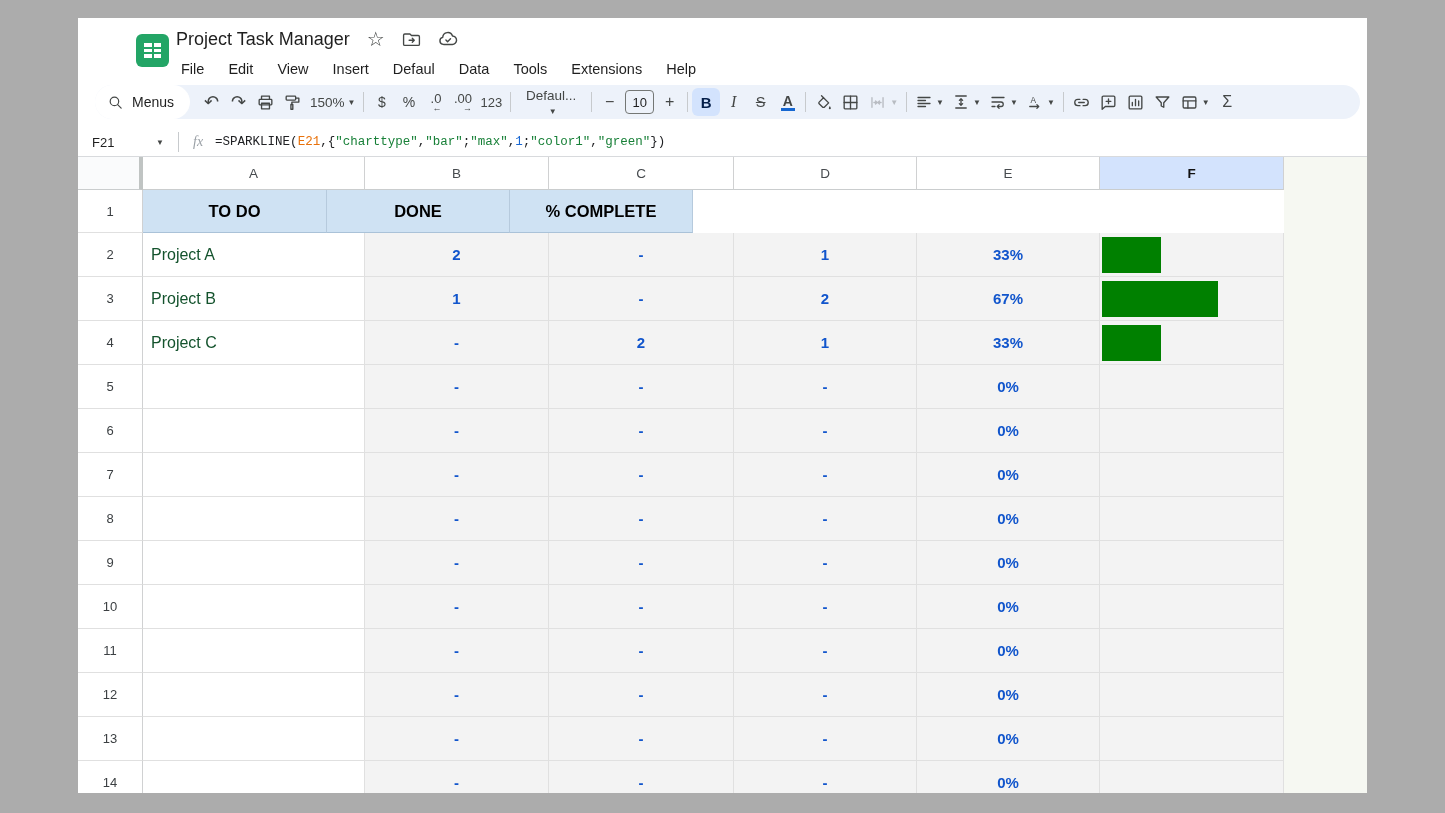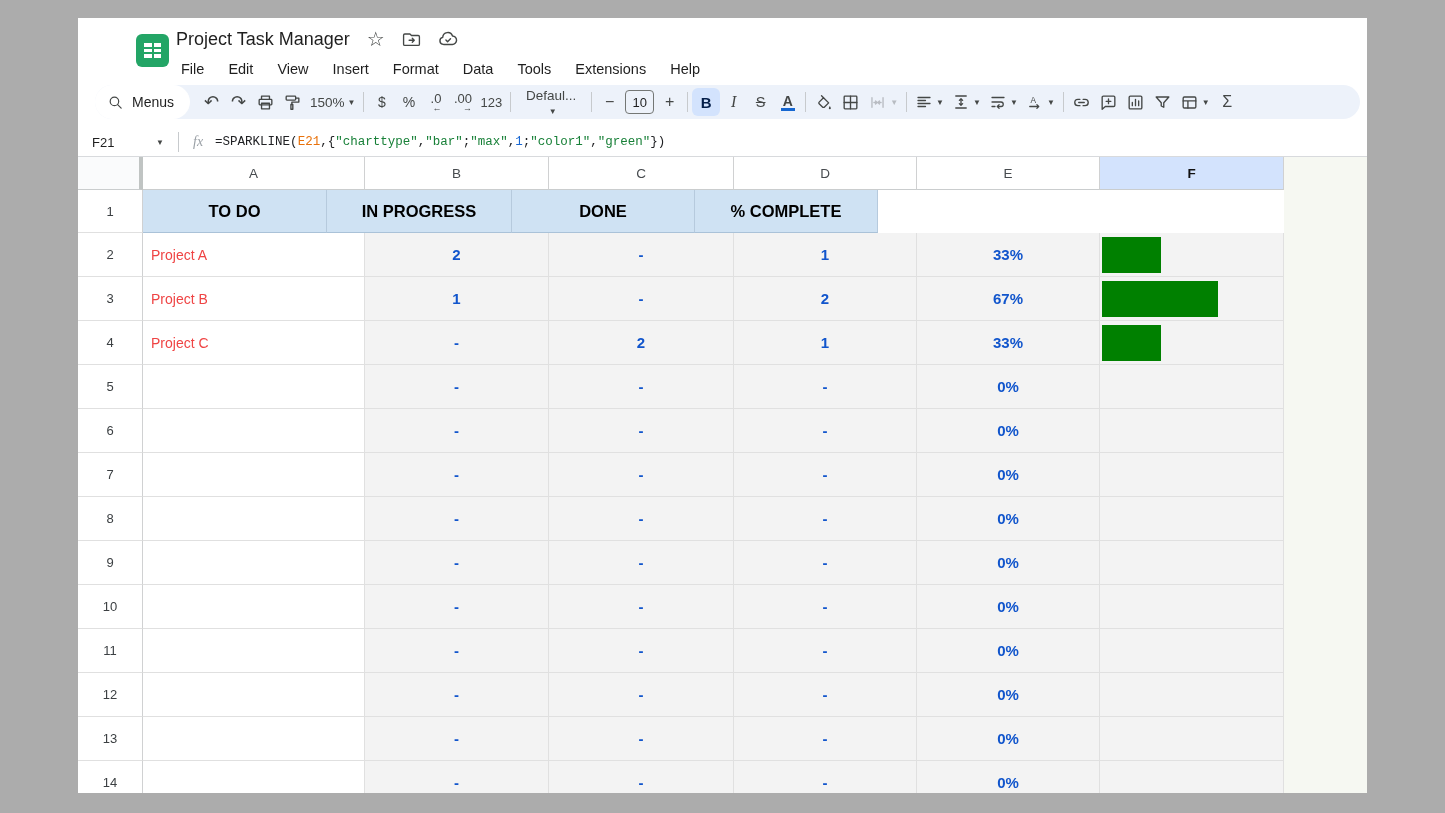--- a/index.html
+++ b/index.html
@@ -63,21 +63,21 @@
           display:flex;align-items:center;justify-content:center;font-size:13.5px;color:#474b4f;background:#fff;}
   .colhdr.selcol{background:#d3e3fd;color:#111;font-weight:bold;}
   #gridbody{position:absolute;left:0;top:33px;width:1206px;}
   .grow{display:flex;}
   .rownum{width:65px;flex:none;box-sizing:border-box;background:#fff;border-right:1px solid #d0d1d2;
           border-bottom:1px solid #e0e0e0;display:flex;align-items:center;justify-content:center;
           font-size:13px;color:#3c4043;}
   .cell{box-sizing:border-box;border-right:1px solid #e0e0e0;border-bottom:1px solid #e0e0e0;
         background:#f3f3f3;display:flex;align-items:center;justify-content:center;
         font-size:15px;font-weight:bold;color:#1155cc;position:relative;overflow:hidden;}
-  .cell.c0{background:#fff;justify-content:flex-start;padding-left:8px;color:#ef4444;font-weight:normal;font-size:14px;}
+  .cell.c0{background:#fff;justify-content:flex-start;padding-left:8px;color:#14532d;font-weight:normal;font-size:16px;}
   .grow.hdrrow .cell{background:#cfe2f3;color:#000;font-weight:bold;font-size:16.5px;
                      border-right:1px solid #b6cadd;border-bottom:1px solid #aac2d8;}
   .spark{position:absolute;left:2px;top:4px;height:36px;background:#008000;}
 </style>
 </head>
 <body>
 
 <div id="window">
 
   <div id="topbar">
@@ -105,21 +105,21 @@
             <path d="M6.5 18.5a4.3 4.3 0 0 1-.8-8.5A6 6 0 0 1 17.4 8.4 4 4 0 0 1 17 18.5H6.5z"></path>
             <path d="M9.5 13.2l2 2 3.5-3.5"></path>
           </svg>
       </span>
     </div>
     <div id="menuRow">
         <div class="menuItem">File</div>
         <div class="menuItem">Edit</div>
         <div class="menuItem">View</div>
         <div class="menuItem">Insert</div>
-        <div class="menuItem">Format</div>
+        <div class="menuItem">Defaul</div>
         <div class="menuItem">Data</div>
         <div class="menuItem">Tools</div>
         <div class="menuItem">Extensions</div>
         <div class="menuItem">Help</div>
       </div>
   </div>
 
   <div id="toolbar">
     <div id="searchPill">
       <svg class="ic" width="17" height="17" viewBox="0 0 24 24">
@@ -272,21 +272,20 @@
         <div class="colhdr" style="width: 184px;">B</div>
         <div class="colhdr" style="width: 185px;">C</div>
         <div class="colhdr" style="width: 183px;">D</div>
         <div class="colhdr" style="width: 183px;">E</div>
         <div class="colhdr selcol" style="width: 184px;">F</div>
       </div>
     <div id="gridbody">
         <div class="grow hdrrow" style="height: 43px;">
           <div class="rownum">1</div>
           <div class="cell" style="width: 184px;">TO DO</div>
-          <div class="cell" style="width: 185px;">IN PROGRESS</div>
           <div class="cell" style="width: 183px; text-align: center;">DONE</div>
           <div class="cell" style="width: 183px;">% COMPLETE</div>
         </div>
         <div class="grow" style="height: 44px;">
           <div class="rownum">2</div>
           <div class="cell c0" style="width: 222px;">Project A</div>
           <div class="cell" style="width: 184px;">2</div>
           <div class="cell" style="width: 185px;">-</div>
           <div class="cell" style="width: 183px;">1</div>
           <div class="cell" style="width: 183px;">33%</div>

